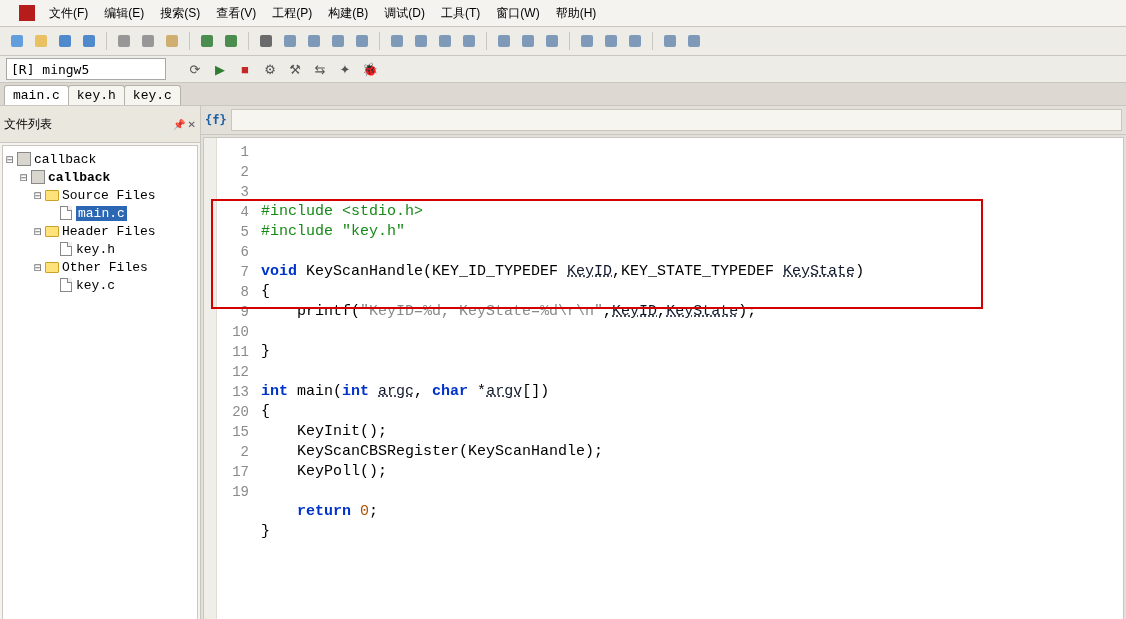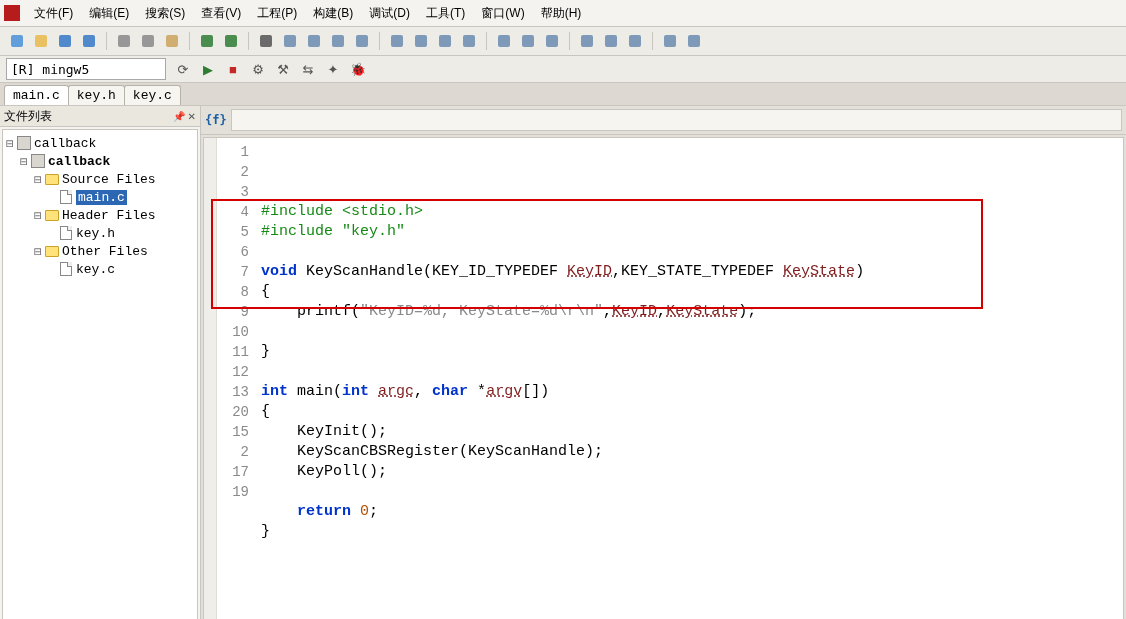--- a/index.html
+++ b/index.html
@@ -1,30 +1,30 @@
 <!DOCTYPE html>
 <html><head>
 <meta charset="utf-8">
 <style>
   html,body{margin:0;padding:0;font-family:"Microsoft YaHei","SimSun",Tahoma,sans-serif;font-size:12px;background:#e8e6e2;color:#000;overflow:hidden;width:1126px;height:619px}
-  .menubar{display:flex;align-items:center;height:26px;background:#f5f3ef;border-bottom:1px solid #c9c6bf;padding-left:4px}
+  .menubar{display:flex;align-items:center;height:26px;background:#f5f3ef;border-bottom:1px solid #c9c6bf;padding-left:19px}
   .app-icon{width:16px;height:16px;background:#b71c1c;margin-right:6px}
   .menu-item{padding:3px 8px;cursor:default}
   .toolbar{display:flex;align-items:center;height:28px;background:#eeece7;border-bottom:1px solid #c9c6bf;padding:0 6px;gap:2px}
   .tb-btn{width:20px;height:20px;display:inline-flex;align-items:center;justify-content:center;border:1px solid transparent;border-radius:2px}
   .tb-sep{width:1px;height:18px;background:#c9c6bf;margin:0 4px}
-  .toolbar2{display:flex;align-items:center;height:26px;background:#eeece7;border-bottom:1px solid #c9c6bf;padding:0 6px;gap:0}
+  .toolbar2{display:flex;align-items:center;height:26px;background:#eeece7;border-bottom:1px solid #c9c6bf;padding:0 6px;gap:12px}
   .compiler-box{width:150px;height:20px;border:1px solid #a8a8a8;background:#fff;font-family:Consolas,monospace;font-size:13px;padding:0 4px;display:flex;align-items:center}
   .filetabs{display:flex;align-items:end;height:22px;background:#ddd9d2;border-bottom:1px solid #c9c6bf;padding-left:4px;gap:0}
   .filetab{border:1px solid #b5b2a9;border-bottom:none;background:#f7f5f0;padding:2px 8px;font-family:"Courier New",monospace;font-size:13px;border-top-left-radius:3px;border-top-right-radius:3px;margin-right:-1px}
   .filetab.active{background:#fff;font-weight:normal}
   .main{display:flex;height:calc(619px - 26px - 28px - 26px - 22px)}
   
   .sidebar{width:200px;background:#f5f3ef;border-right:1px solid #c9c6bf;display:flex;flex-direction:column}
-  .panel-title{display:flex;align-items:center;justify-content:space-between;height:20px;padding:0 4px;background:#eae7df;border-bottom:1px solid #c9c6bf;font-size:12px}
+  .panel-title{display:flex;align-items:center;justify-content:space-between;height:20px;padding:8px 4px;background:#eae7df;border-bottom:1px solid #c9c6bf;font-size:12px}
   .panel-title .right-icons{display:flex;gap:2px}
   .tree{flex:1;background:#fff;border:1px solid #c9c6bf;margin:2px;overflow:auto;font-family:"Courier New",monospace;font-size:13px;padding:4px 0}
   .tree-row{display:flex;align-items:center;height:18px;white-space:nowrap}
   .tw{display:inline-block;width:14px;text-align:center;color:#7a7a7a;font-family:monospace}
   .t-icon{width:14px;height:14px;margin-right:3px;display:inline-flex;align-items:center;justify-content:center}
   .folder{background:#ffe27a;border:1px solid #c9a227;width:12px;height:9px;border-radius:1px}
   .file{width:10px;height:12px;background:#fff;border:1px solid #888;position:relative}
   .file::after{content:"";position:absolute;top:-1px;right:-1px;width:4px;height:4px;background:#eee;border-left:1px solid #888;border-bottom:1px solid #888}
   .proj{width:12px;height:12px;background:#d8d6cf;border:1px solid #888}
   .sel{background:#2b67b3;color:#fff;padding:0 2px}
@@ -34,21 +34,21 @@
   .editor-top{display:flex;align-items:center;height:24px;border-bottom:1px solid #c9c6bf;padding:2px 4px;gap:4px}
   .func-combo{width:250px;height:20px;border:1px solid #a8a8a8;background:#fff;display:flex;align-items:center;padding:0 4px;font-family:"Courier New",monospace;font-size:13px;position:relative}
   .func-combo::after{content:"▾";position:absolute;right:4px;color:#555}
   .editor-body{flex:1;display:flex;background:#fff;border:1px solid #c9c6bf;margin:2px;position:relative;overflow:hidden}
   .gutter-strip{width:12px;background:#f0eee8;border-right:1px solid #e0ddd4}
   .gutter{width:32px;background:#fff;text-align:right;padding:4px 6px 4px 0;font-family:Consolas,"Courier New",monospace;font-size:14px;color:#8a8a8a;line-height:20px}
   .code{flex:1;padding:4px 0 4px 6px;font-family:Consolas,"Courier New",monospace;font-size:15px;line-height:20px;white-space:pre;position:relative}
   .code .pp{color:#168a16}
   .code .kw{color:#0033cc;font-weight:bold}
   .code .str{color:#8a8a8a}
-  .code .var{color:#7f1d1d;text-decoration:underline dotted}
+  .code .var{color:#0f172a;text-decoration:underline dotted}
   .code .num{color:#b05000}
   .redbox{position:absolute;border:2px solid #d40000;pointer-events:none}
   svg{display:block}
 </style>
 </head>
 <body>
 
 <div class="menubar">
   <div class="app-icon"></div>
   <div class="menu-item">文件(F)</div>

